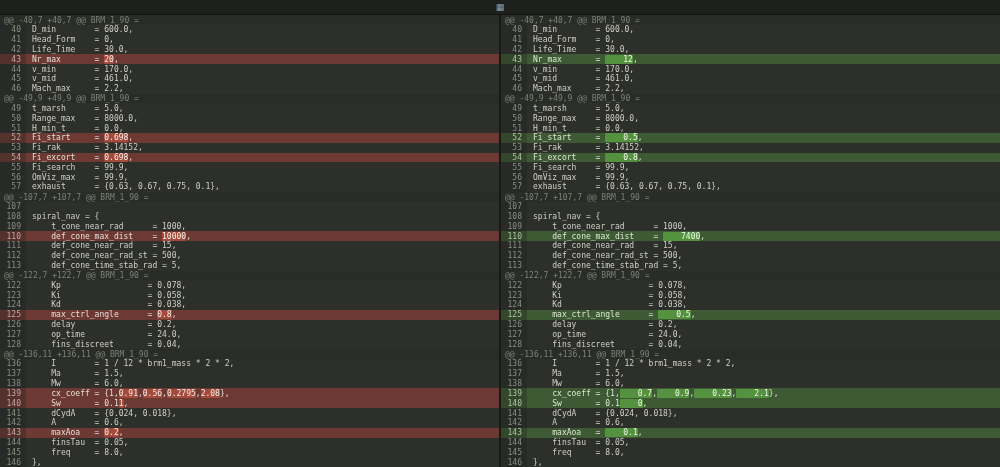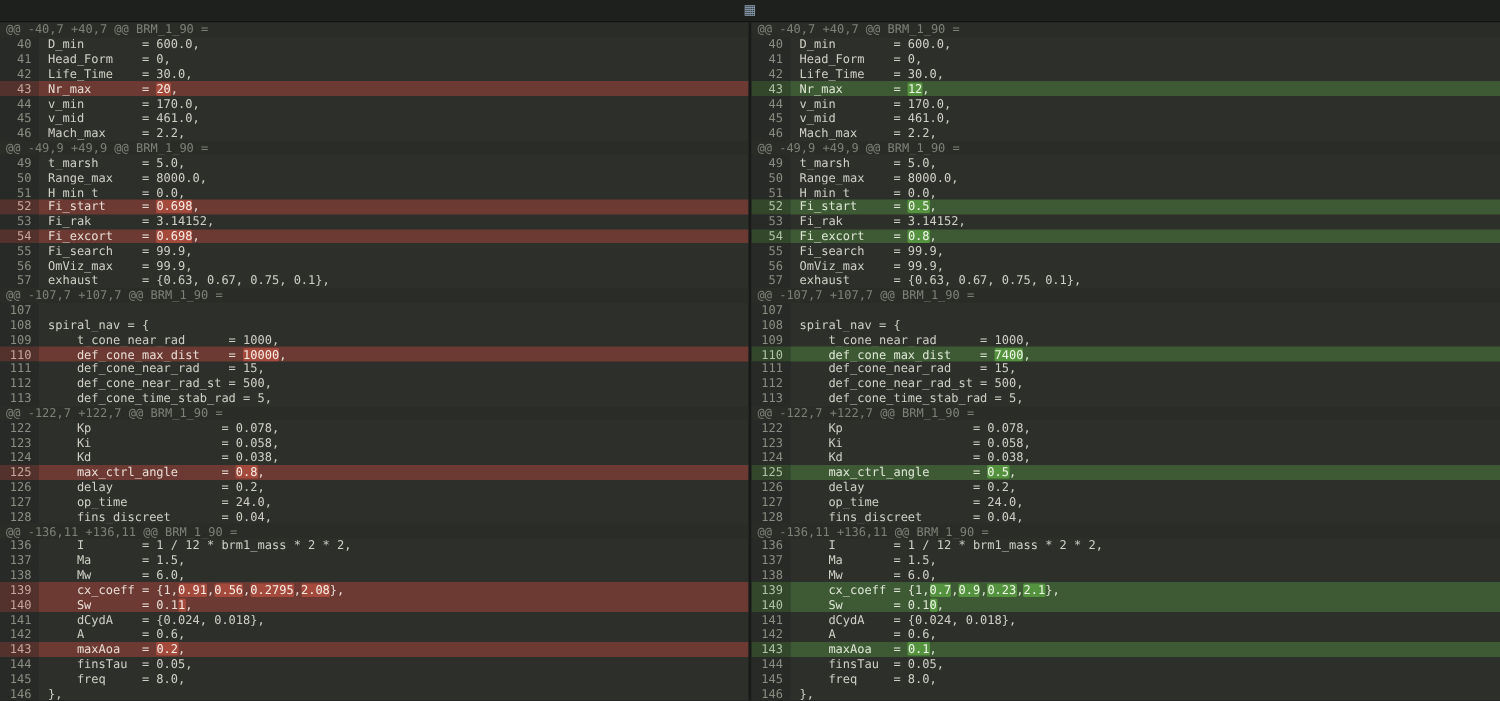--- a/index.html
+++ b/index.html
@@ -44,29 +44,29 @@
     flex: 1 1 auto; min-width: 0; overflow: hidden;
     display: flex; align-items: center;
     white-space: pre;
     font-size: 8px;
     color: var(--text, #cfcfc5);
     padding-left: 6px;
   }
   .code span { white-space: pre; }
 
   .row.hunk { background: #2a2c28; }
-  .row.hunk .code { color: var(--hunk-text, #7d8076); padding-left: 4px; }
+  .row.hunk .code { color: var(--hunk-text, #7d8076); padding-left: 4px; align-items: flex-end; }
 
   .row.removed .code { background: var(--removed-line-bg, #6d3a33); color: #e6dcd4; }
   .row.removed .num  { background: #53312c; color: #c7a59c; }
   .row.removed .hl   { background: var(--removed-token-bg, #a34a3d); color: #f7ede5; border-radius: 1px; }
 
   .row.added .code { background: var(--added-line-bg, #3d5a34); color: #dde5d4; }
   .row.added .num  { background: #33472b; color: #aec3a1; }
-  .row.added .hl   { background: var(--added-token-bg, #55923f); color: #eff7e8; border-radius: 1px; }
+  .row.added .hl   { background: var(--added-token-bg, #55923f); color: #eff7e8; border-radius: 1px; padding-left: 18px; }
 </style>
 </head>
 <body>
 
 <div class="window">
 
   <div class="titlebar">
     <span class="file-icon">▦</span>
   </div>
 

